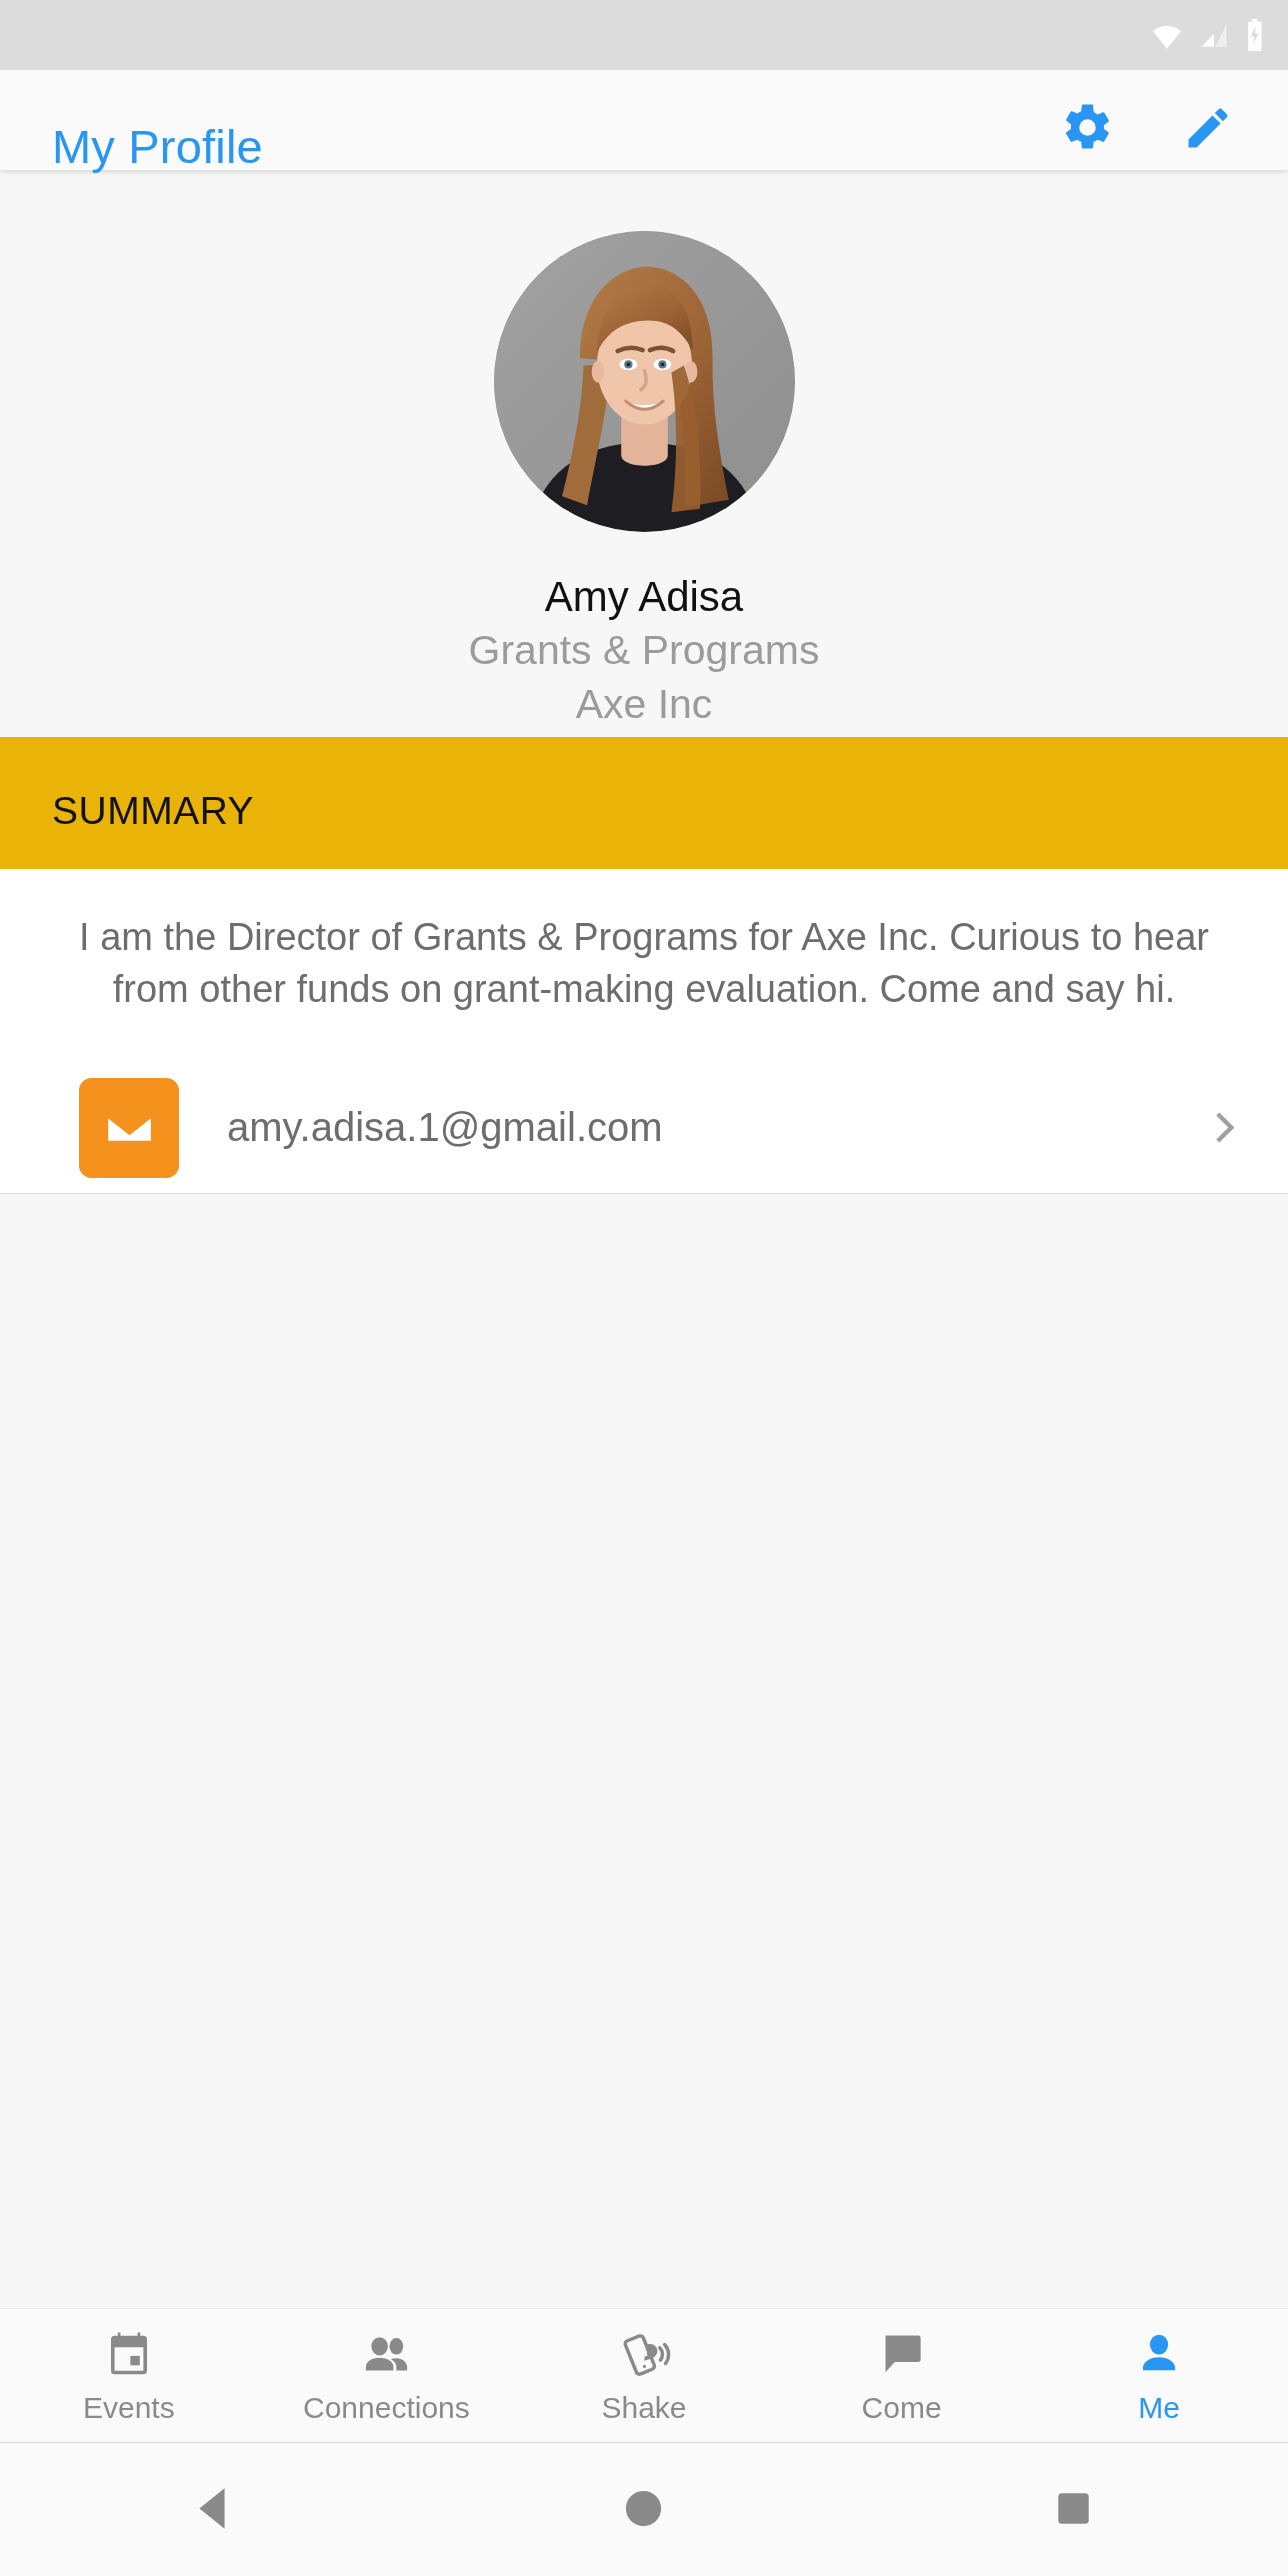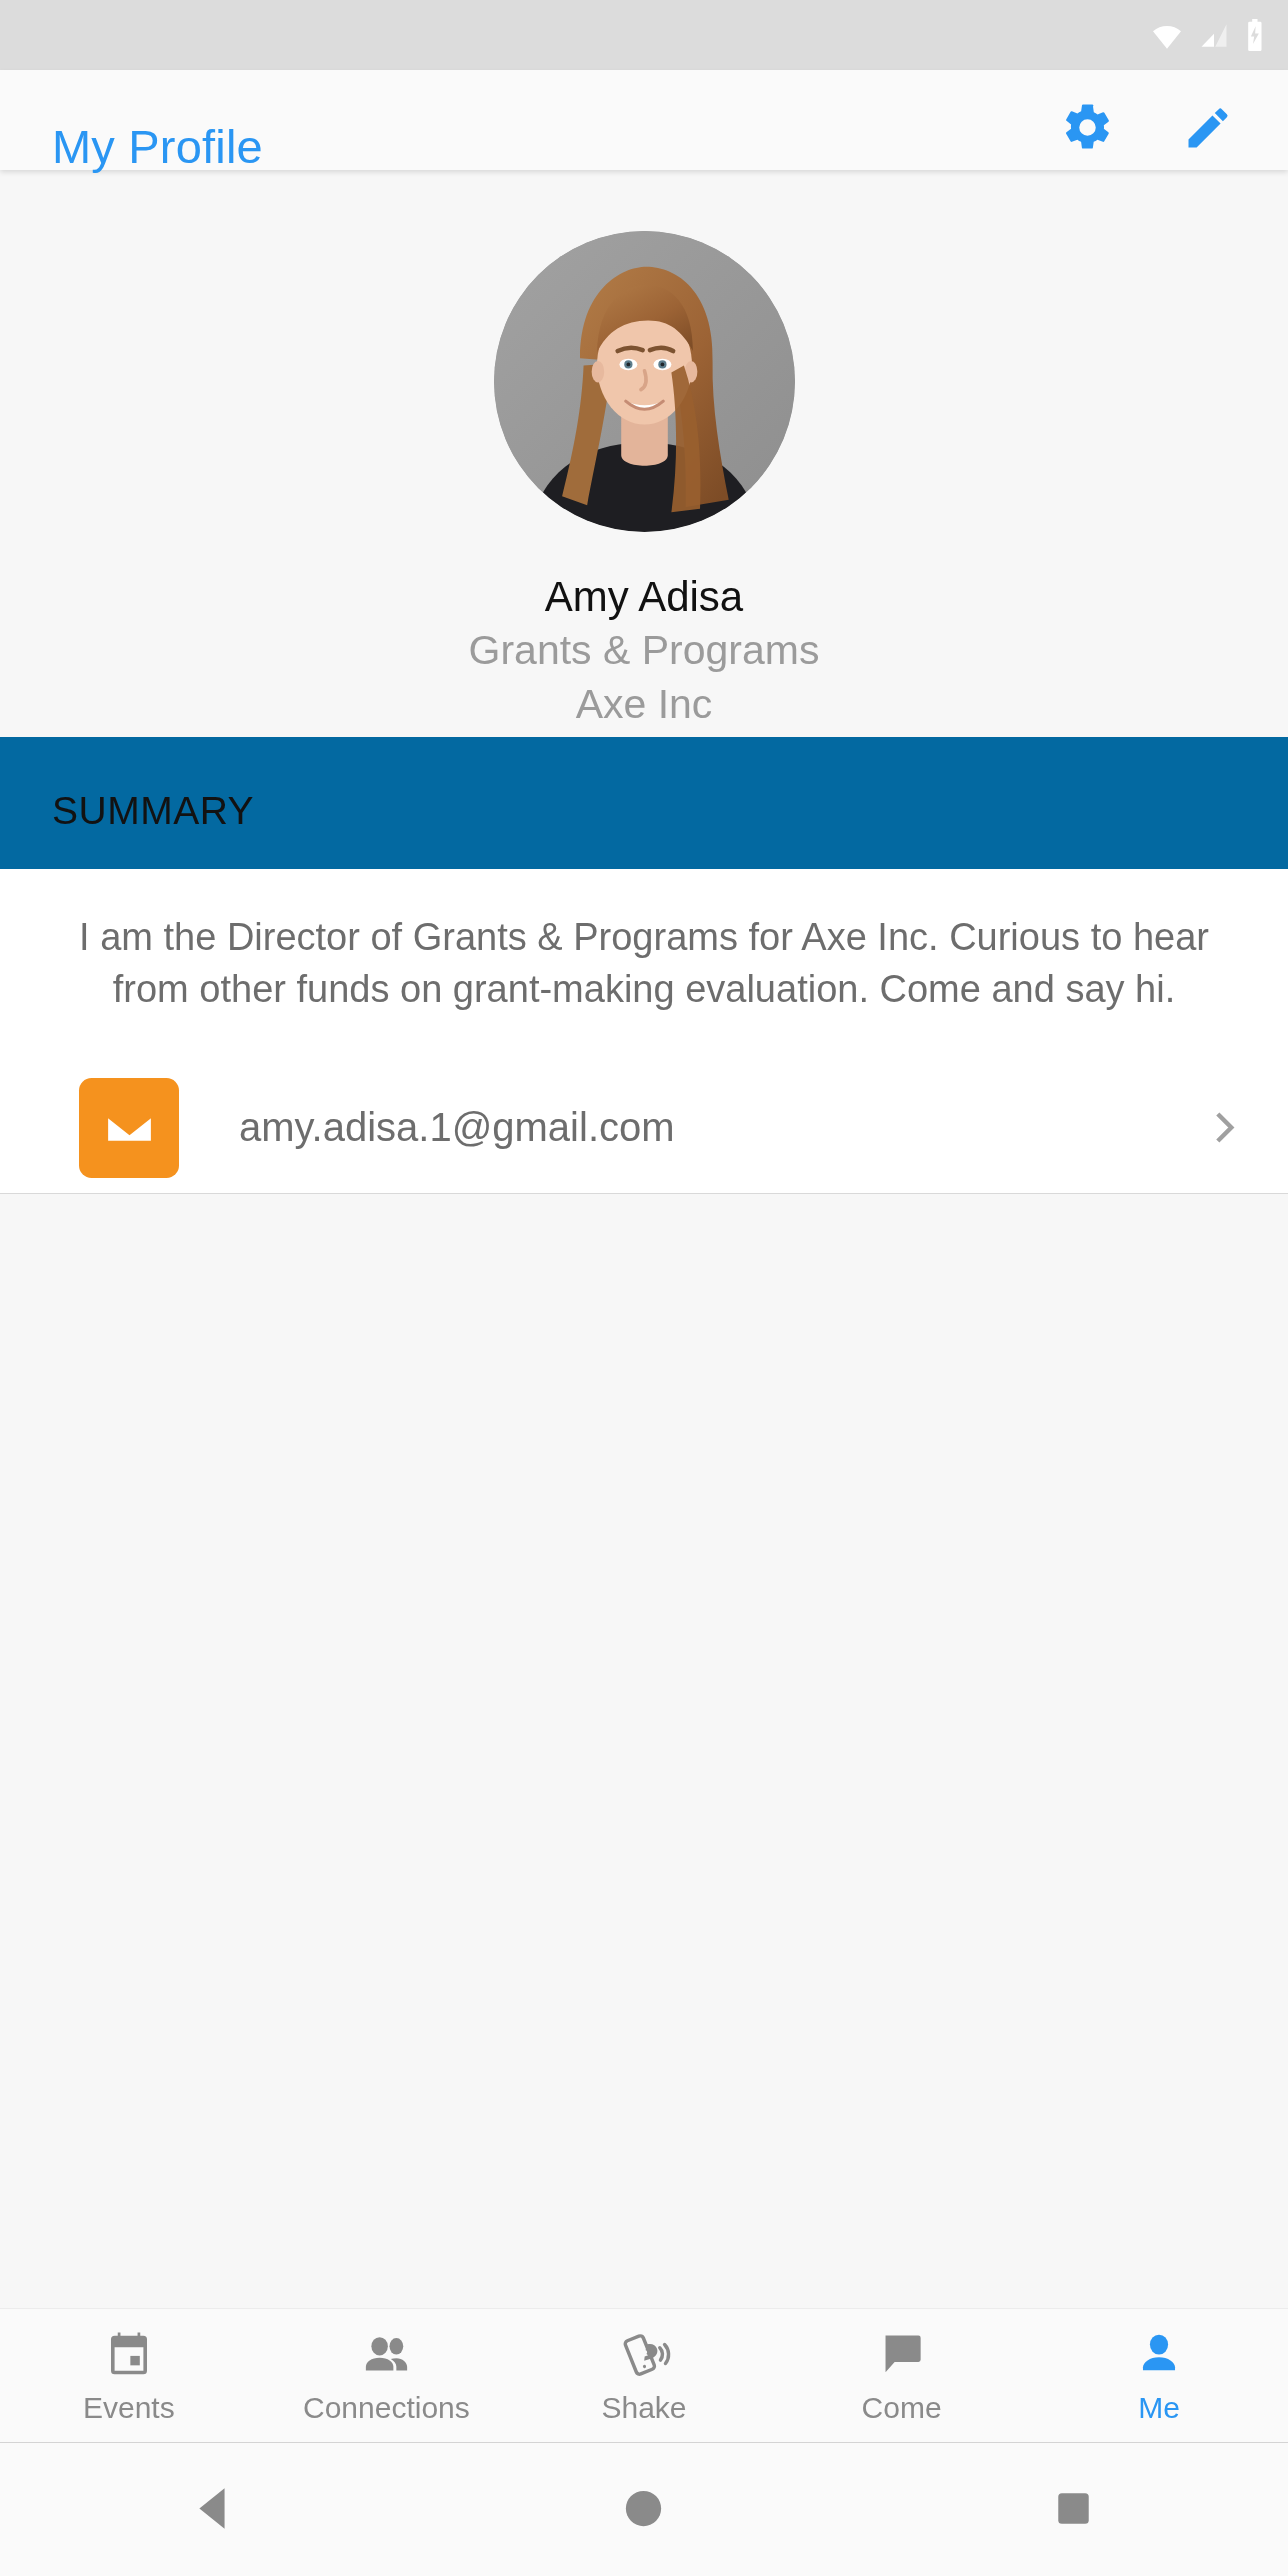--- a/index.html
+++ b/index.html
@@ -106,21 +106,21 @@
   .profile-role, .profile-company {
     font-size: 41px;
     color: #9b9b9b;
     line-height: 1.12;
     text-align: center;
     margin-top: 8px;
   }
 
   
   .section-header {
-    background: #0369a1;
+    background: #eab308;
     padding: 54px 52px 39px 52px;
     flex: none;
   }
   .section-header-text {
     font-size: 39px;
     color: #121212;
     letter-spacing: 0.5px;
     line-height: 1;
   }
 
@@ -152,21 +152,21 @@
   }
   .account-icon {
     width: 100px; height: 100px;
     border-radius: 12.5px;
     background: #f5921e;
     display: flex; align-items: center; justify-content: center;
     flex: none;
   }
   .account-label {
     flex: 1 1 auto;
-    margin-left: 60px;
+    margin-left: 48px;
     font-size: 40px;
     color: #6d6d6d;
     white-space: nowrap;
     overflow: hidden;
     text-overflow: ellipsis;
   }
   .chevron {
     flex: none;
     width: 63px; height: 63px;
     display: flex; align-items: center; justify-content: center;

